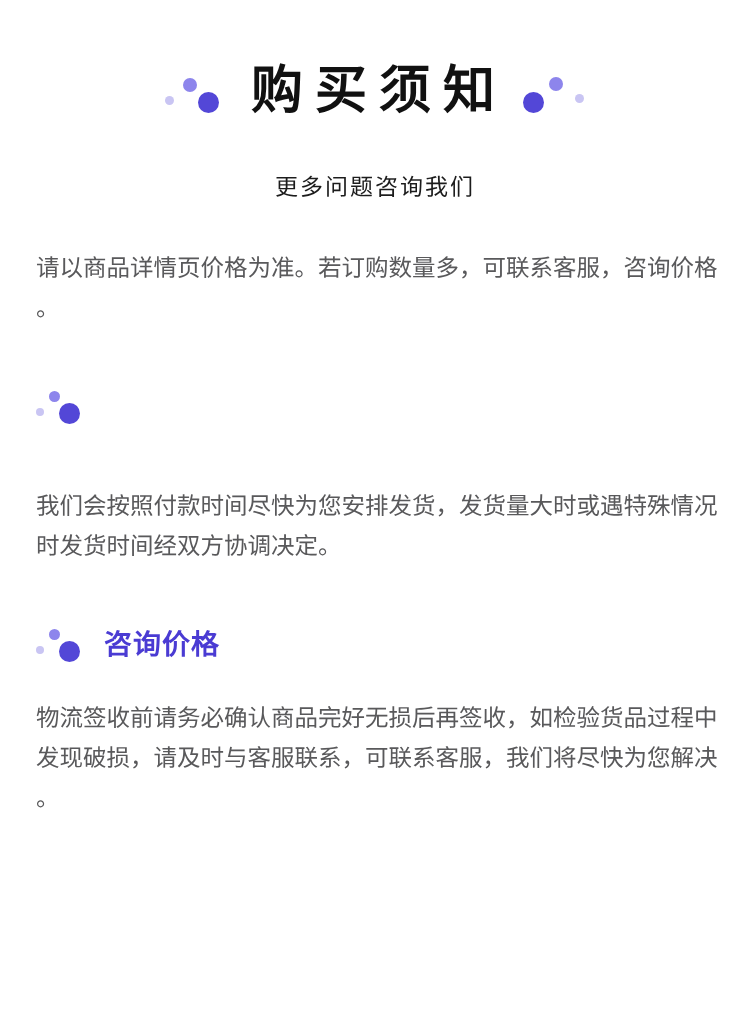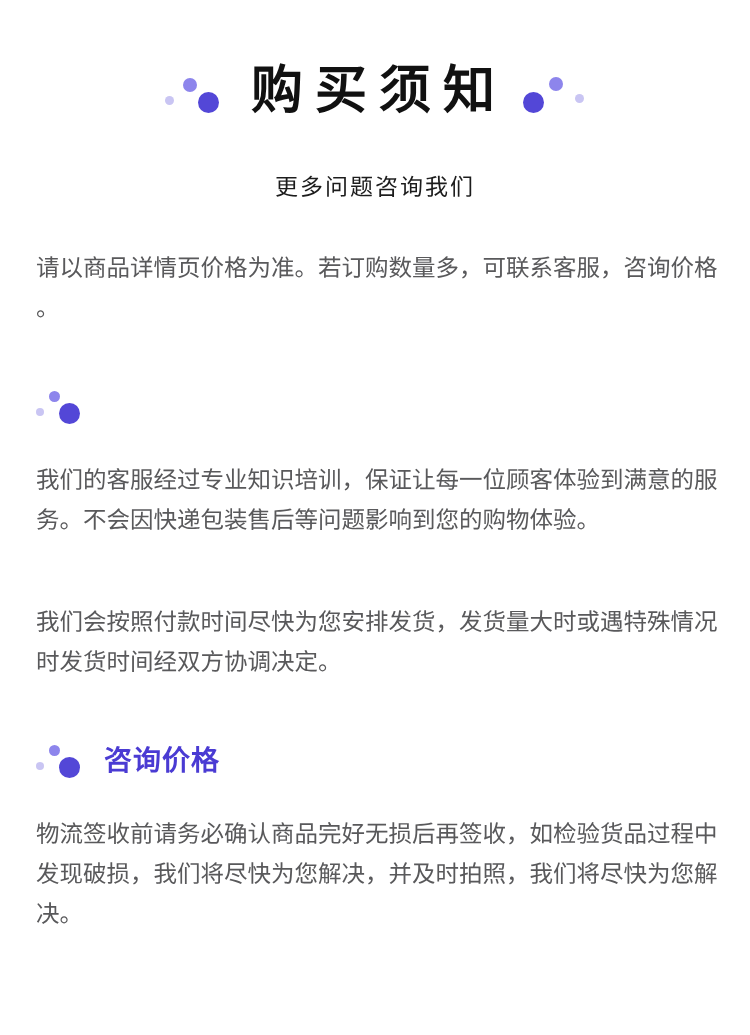--- a/index.html
+++ b/index.html
@@ -111,33 +111,32 @@
     </div>
 
     <div class="section">
       <div class="section-header">
         <span class="dot-cluster">
           <span class="dot dot-sm"></span>
           <span class="dot dot-md"></span>
           <span class="dot dot-lg"></span>
         </span>
       </div>
-      <p class="section-body">我们的客服经过专业知识培训，保证让每一位顾客体验到满意的服务。不会因快递包装售后等问题影响到您的购物体验。</p>
     </div>
 
     <div class="section">
       <p class="section-body">我们会按照付款时间尽快为您安排发货，发货量大时或遇特殊情况时发货时间经双方协调决定。</p>
     </div>
 
     <div class="section">
       <div class="section-header">
         <span class="dot-cluster">
           <span class="dot dot-sm"></span>
           <span class="dot dot-md"></span>
           <span class="dot dot-lg"></span>
         </span>
         <h2 class="section-heading">咨询价格</h2>
       </div>
-      <p class="section-body">物流签收前请务必确认商品完好无损后再签收，如检验货品过程中发现破损，我们将尽快为您解决，并及时拍照，我们将尽快为您解决。</p>
+      <p class="section-body">物流签收前请务必确认商品完好无损后再签收，如检验货品过程中发现破损，请及时与客服联系，可联系客服，我们将尽快为您解决。</p>
     </div>
 
   </div>
 </div>
 
 </body></html>

